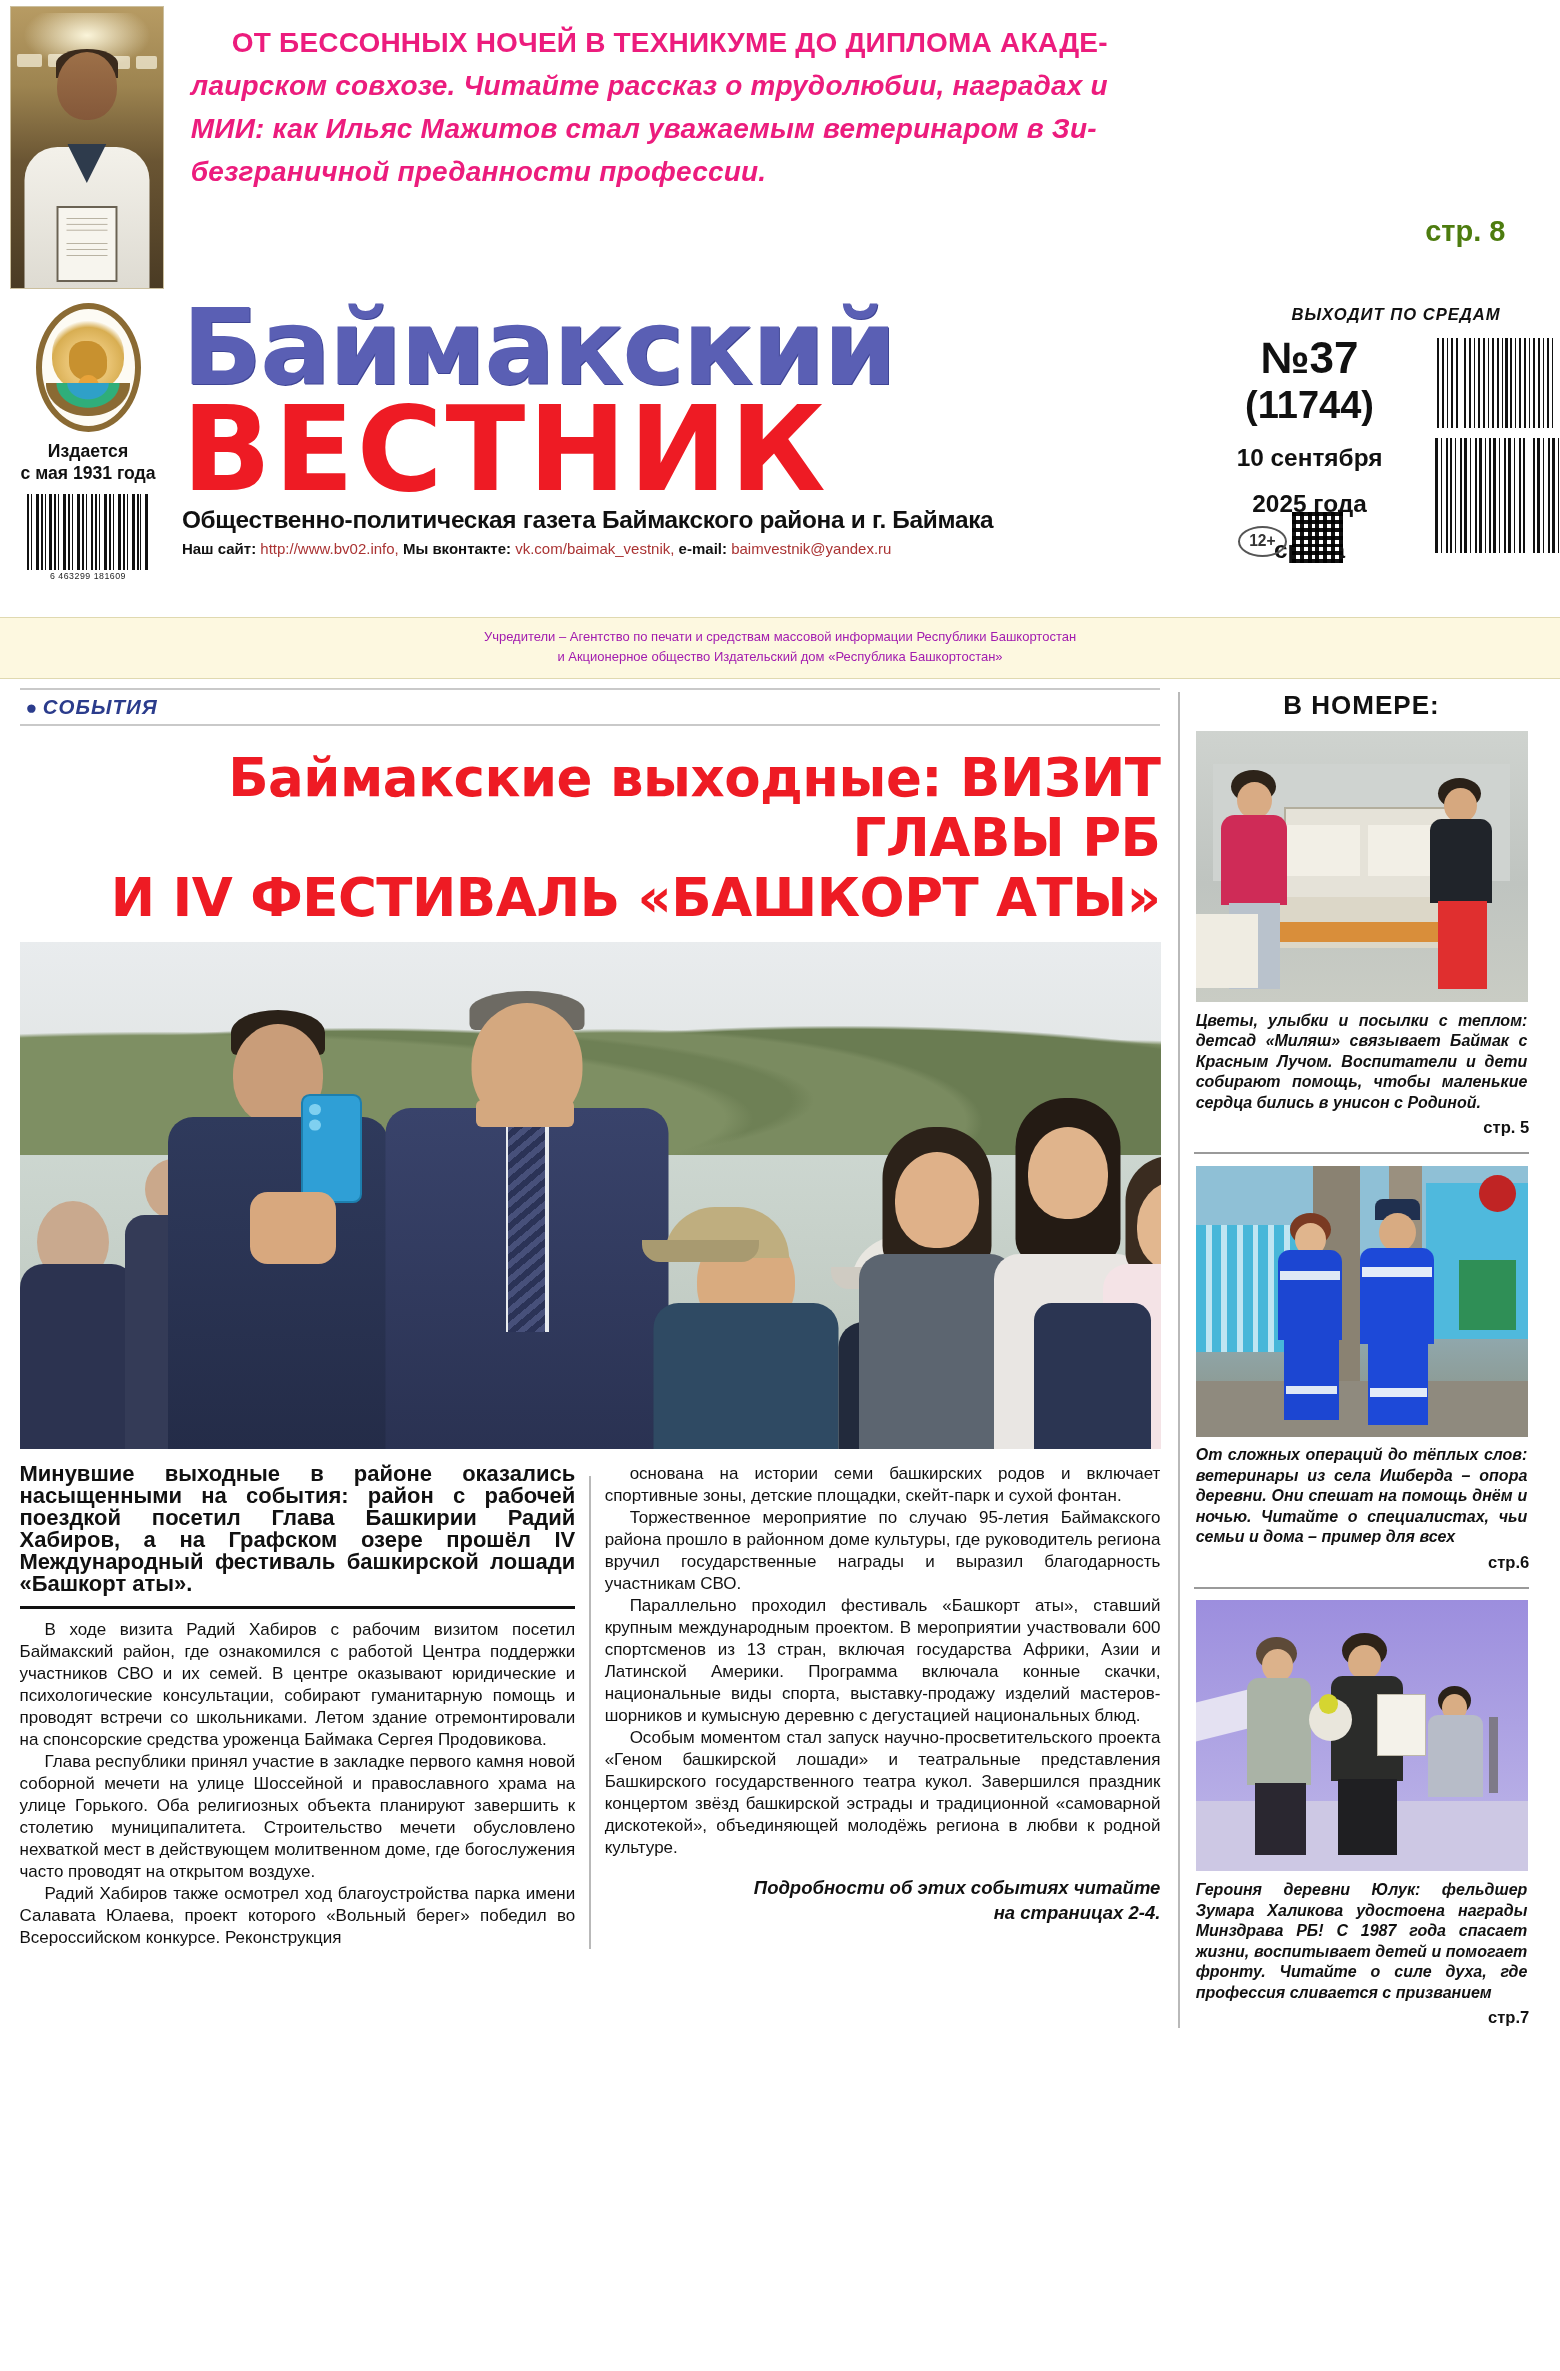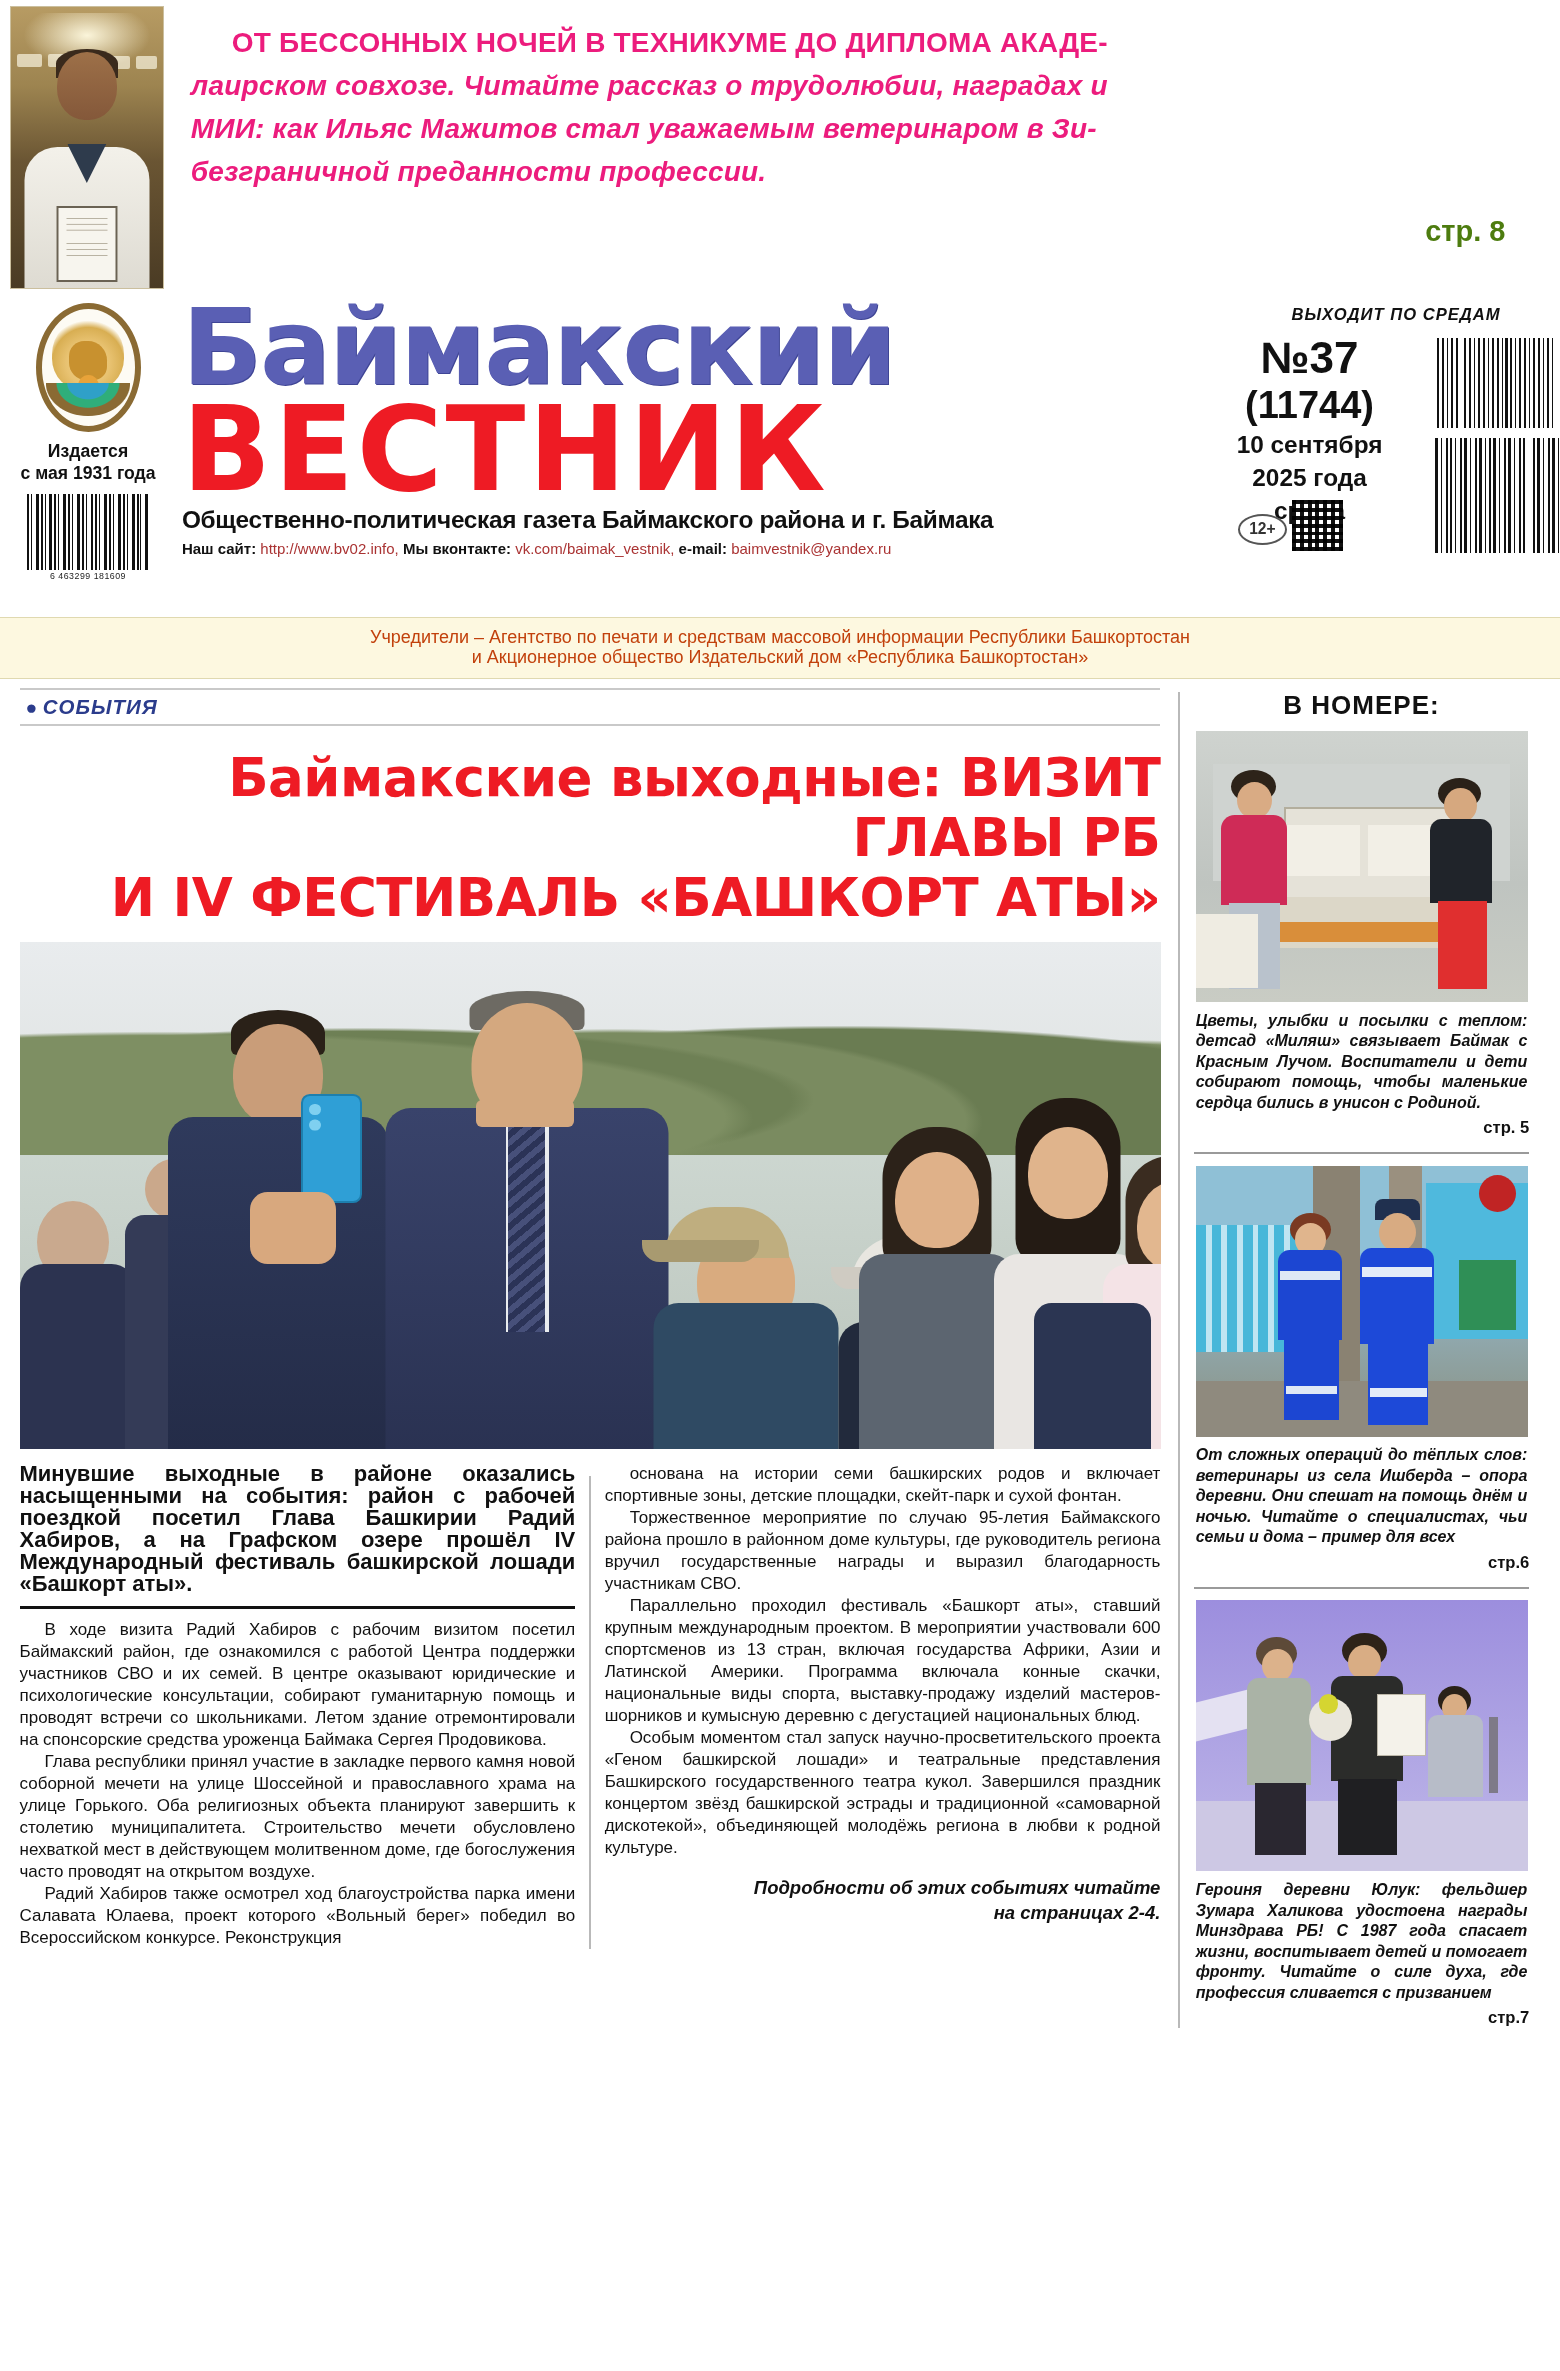--- a/index.html
+++ b/index.html
@@ -107,21 +107,21 @@
   .mh-contacts{font-size:15px;margin:5.9px 0 0 5.9px;}
   .mh-contacts b{font-weight:bold;}
   .mh-contacts span.url{color:#a33; }
 
   .mh-right{width:328px;flex:0 0 auto;position:relative;padding-top:9.8px;}
   .mh-weekly{font-size:16.6px;font-weight:bold;font-style:italic;letter-spacing:1px;text-align:center;color:#111;}
   .mh-rblock{display:flex;gap:44px;}
   .mh-rtext{width:185px;text-align:center;}
   .mh-num{font-size:44px;font-weight:bold;line-height:53px;margin-top:5.9px;}
   .mh-num2{font-size:38px;font-weight:bold;line-height:43px;}
-  .mh-date{font-size:24.4px;font-weight:bold;line-height:30px;margin-top:3px;}
+  .mh-date{font-size:24.4px;font-weight:bold;line-height:30px;margin-top:16px;}
   .mh-barcodes{flex:1 1 auto;position:relative;padding-top:13.7px;}
   .bc-small{height:90px;width:119px;margin-left:5.9px;
     background:repeating-linear-gradient(90deg,#111 0 2px,#fff 2px 4.9px,#111 4.9px 6.8px,#fff 6.8px 9.8px,#111 9.8px 10.7px,#fff 10.7px 13.7px);}
   .bc-big{height:115px;width:125px;margin:9.8px 0 0 3.9px;
     background:repeating-linear-gradient(90deg,#111 0 2.9px,#fff 2.9px 5.9px,#111 5.9px 6.8px,#fff 6.8px 10.7px,#111 10.7px 12.7px,#fff 12.7px 14.6px);}
   .age-badge{
     position:absolute;left:5.9px;bottom:7.8px;
     width:45px;height:27px;border:2px solid #555;border-radius:50%;
     font-size:15.6px;font-weight:bold;color:#333;text-align:center;line-height:25px;
   }
@@ -129,21 +129,21 @@
     background:
       repeating-linear-gradient(90deg,#111 0 3.9px,#fff 3.9px 7.8px),
       repeating-linear-gradient(0deg,#111 0 3.9px,#fff 3.9px 7.8px);
     background-blend-mode:multiply;}
 
   
   .founders{
     background:#fdf8e0;border-top:1px solid #e0d9b0;border-bottom:1px solid #e0d9b0;
     text-align:center;padding:8.8px 0 9.8px;
   }
-  .founders div{font-size:18px;line-height:20.5px;color:#c2410c;}
+  .founders div{font-size:13px;line-height:20.5px;color:#a21caf;}
 
   
   .content{display:flex;padding:0;}
   .left-col{width:1178px;flex:0 0 auto;padding:9.8px 17.6px 0 19.5px;box-sizing:border-box;}
   .divider-v{width:2px;background:#b9b9b9;margin-top:13.7px;}
   .right-col{width:363px;flex:0 0 auto;padding:7.8px 13.7px 0 13.7px;box-sizing:border-box;}
 
   .rubric{
     border-top:2.9px solid #c9c9c9;border-bottom:2.9px solid #c9c9c9;
     padding:4.9px 0 4.9px 5.9px;margin-bottom:22px;

